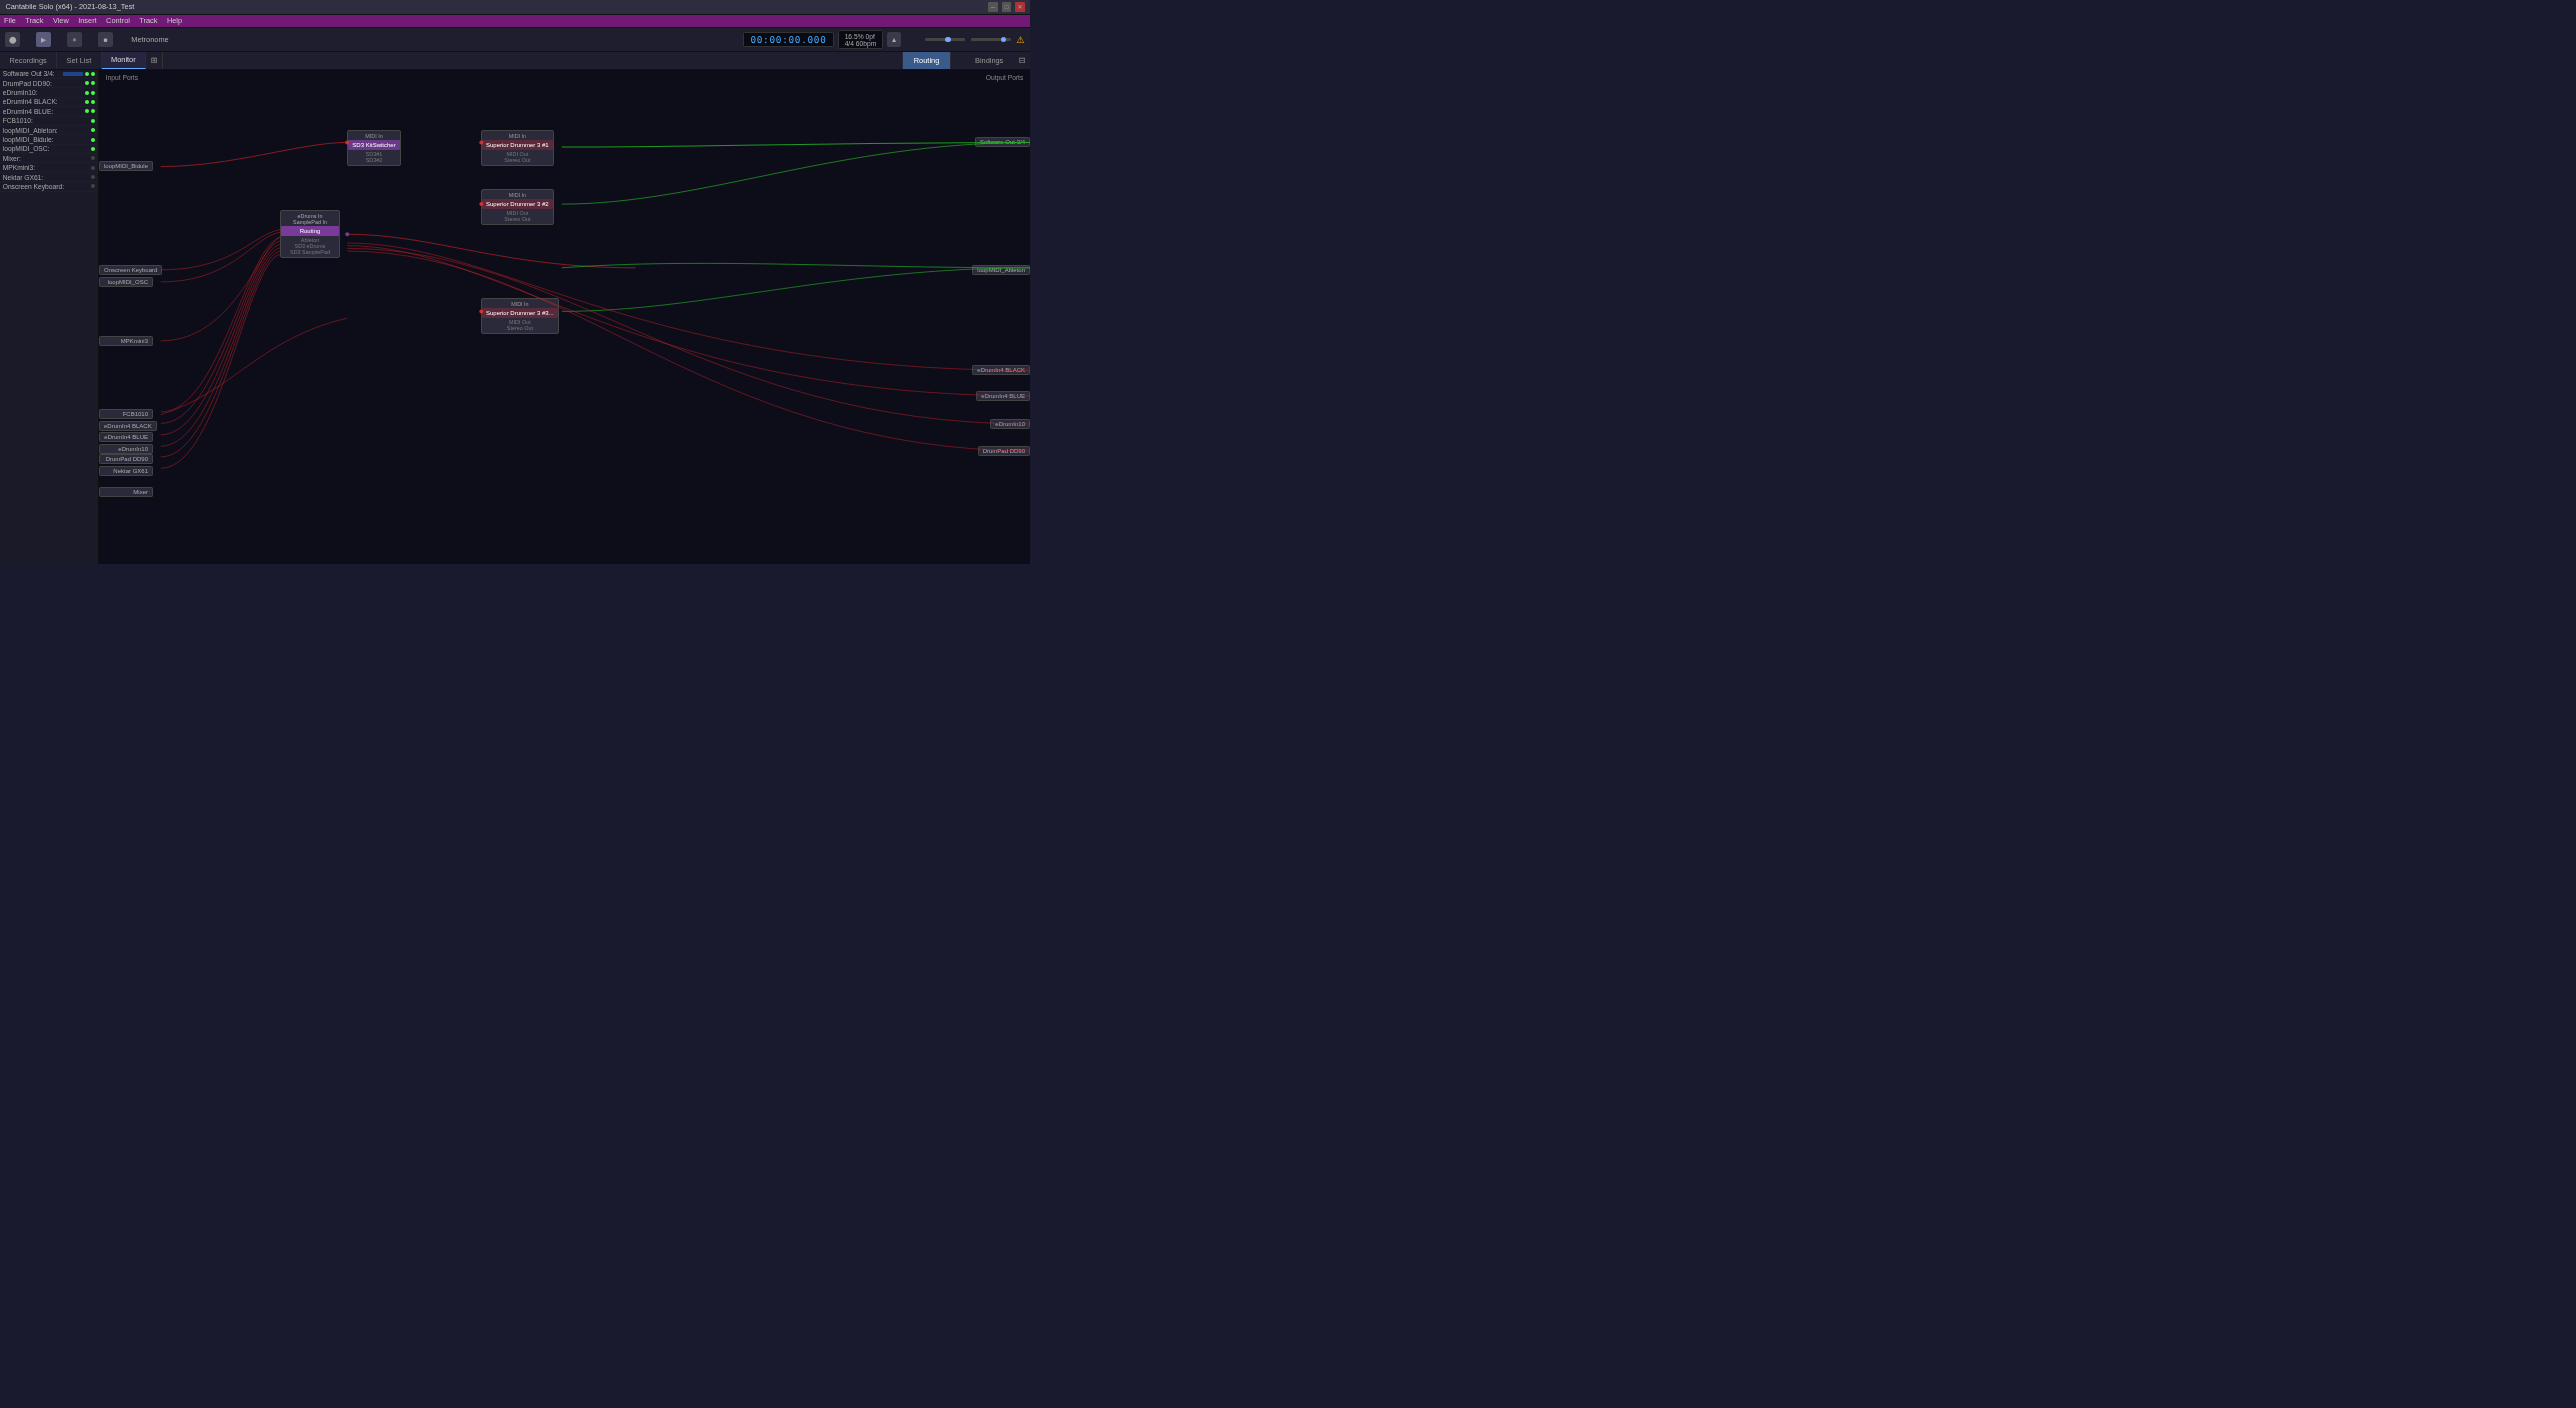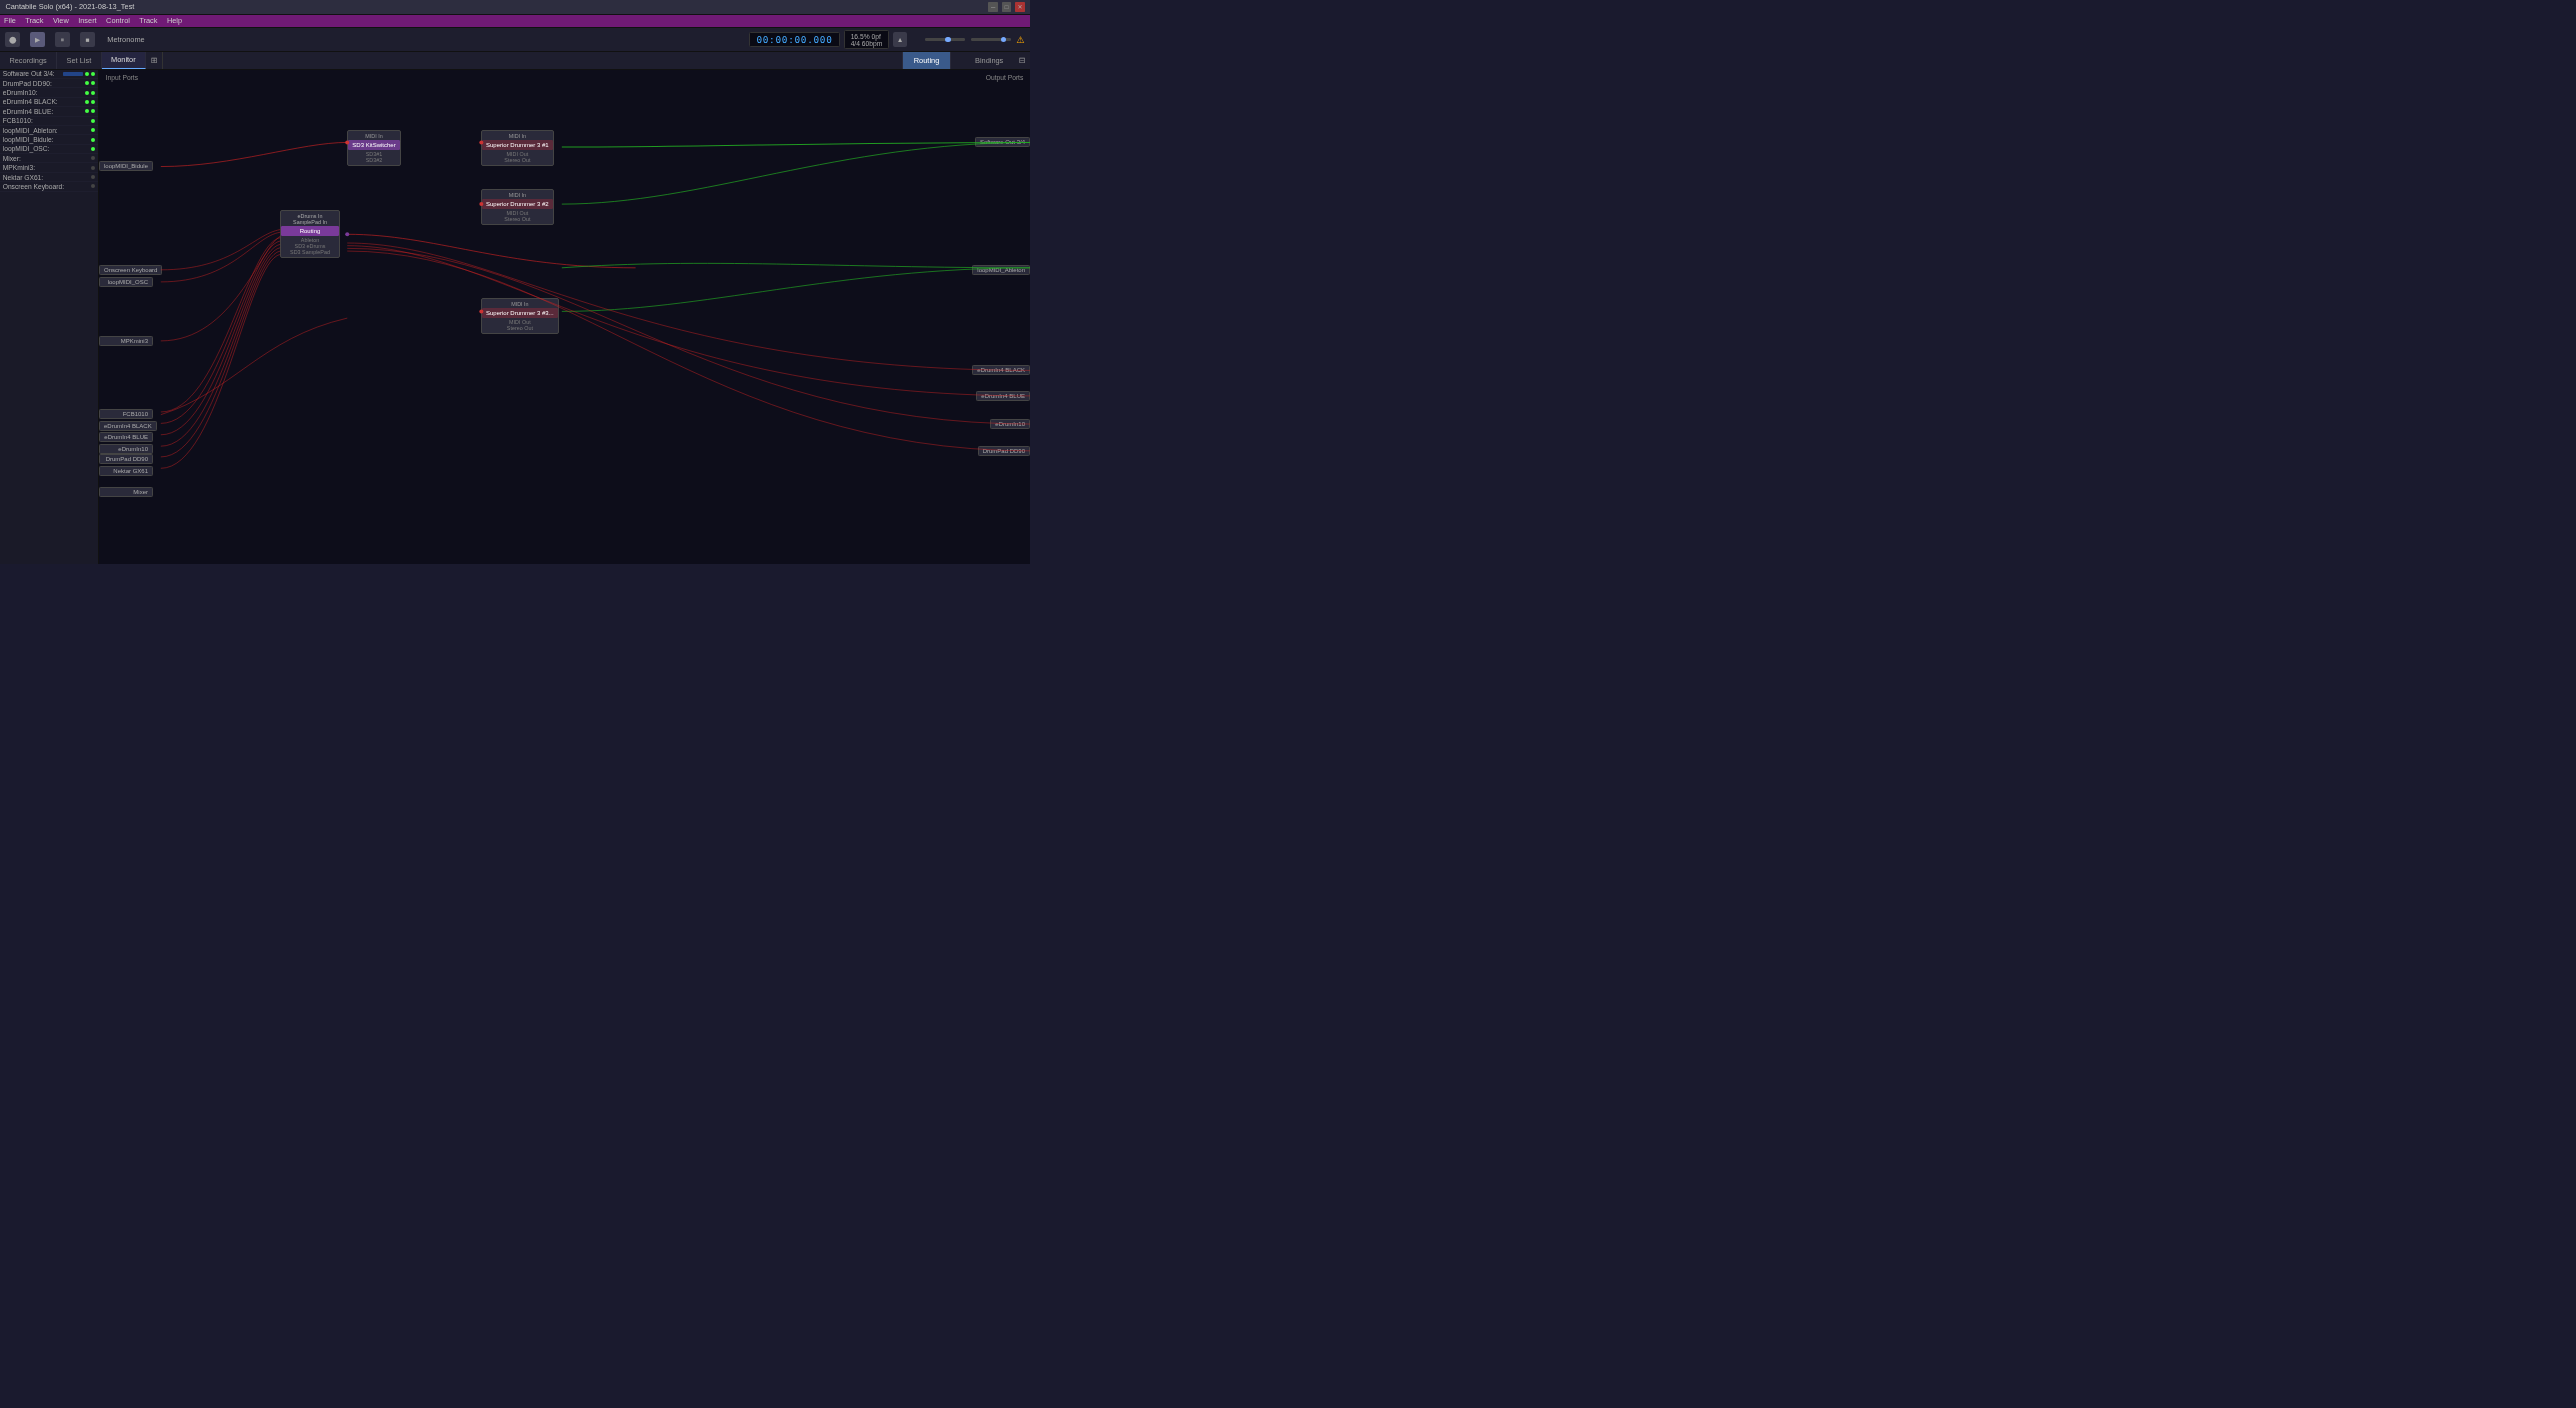--- a/index.html
+++ b/index.html
@@ -44,21 +44,21 @@
     }
     .menu-item { font-size: 7.4px; color: #ccc; cursor: pointer; }
 
     
     #transport {
       height: 24px;
       background: #1e1e2e;
       display: flex;
       align-items: center;
       padding: 0 5.4px;
-      gap: 10px;
+      gap: 16px;
       border-bottom: 0.7px solid #111;
     }
     .transport-btn {
       width: 14.8px; height: 14.8px;
       background: #3a3a4a;
       border-radius: 2px;
       display: flex; align-items: center; justify-content: center;
       cursor: pointer; font-size: 6.7px; color: #aaa;
     }
     .transport-btn.active { background: #5a5a7a; }

